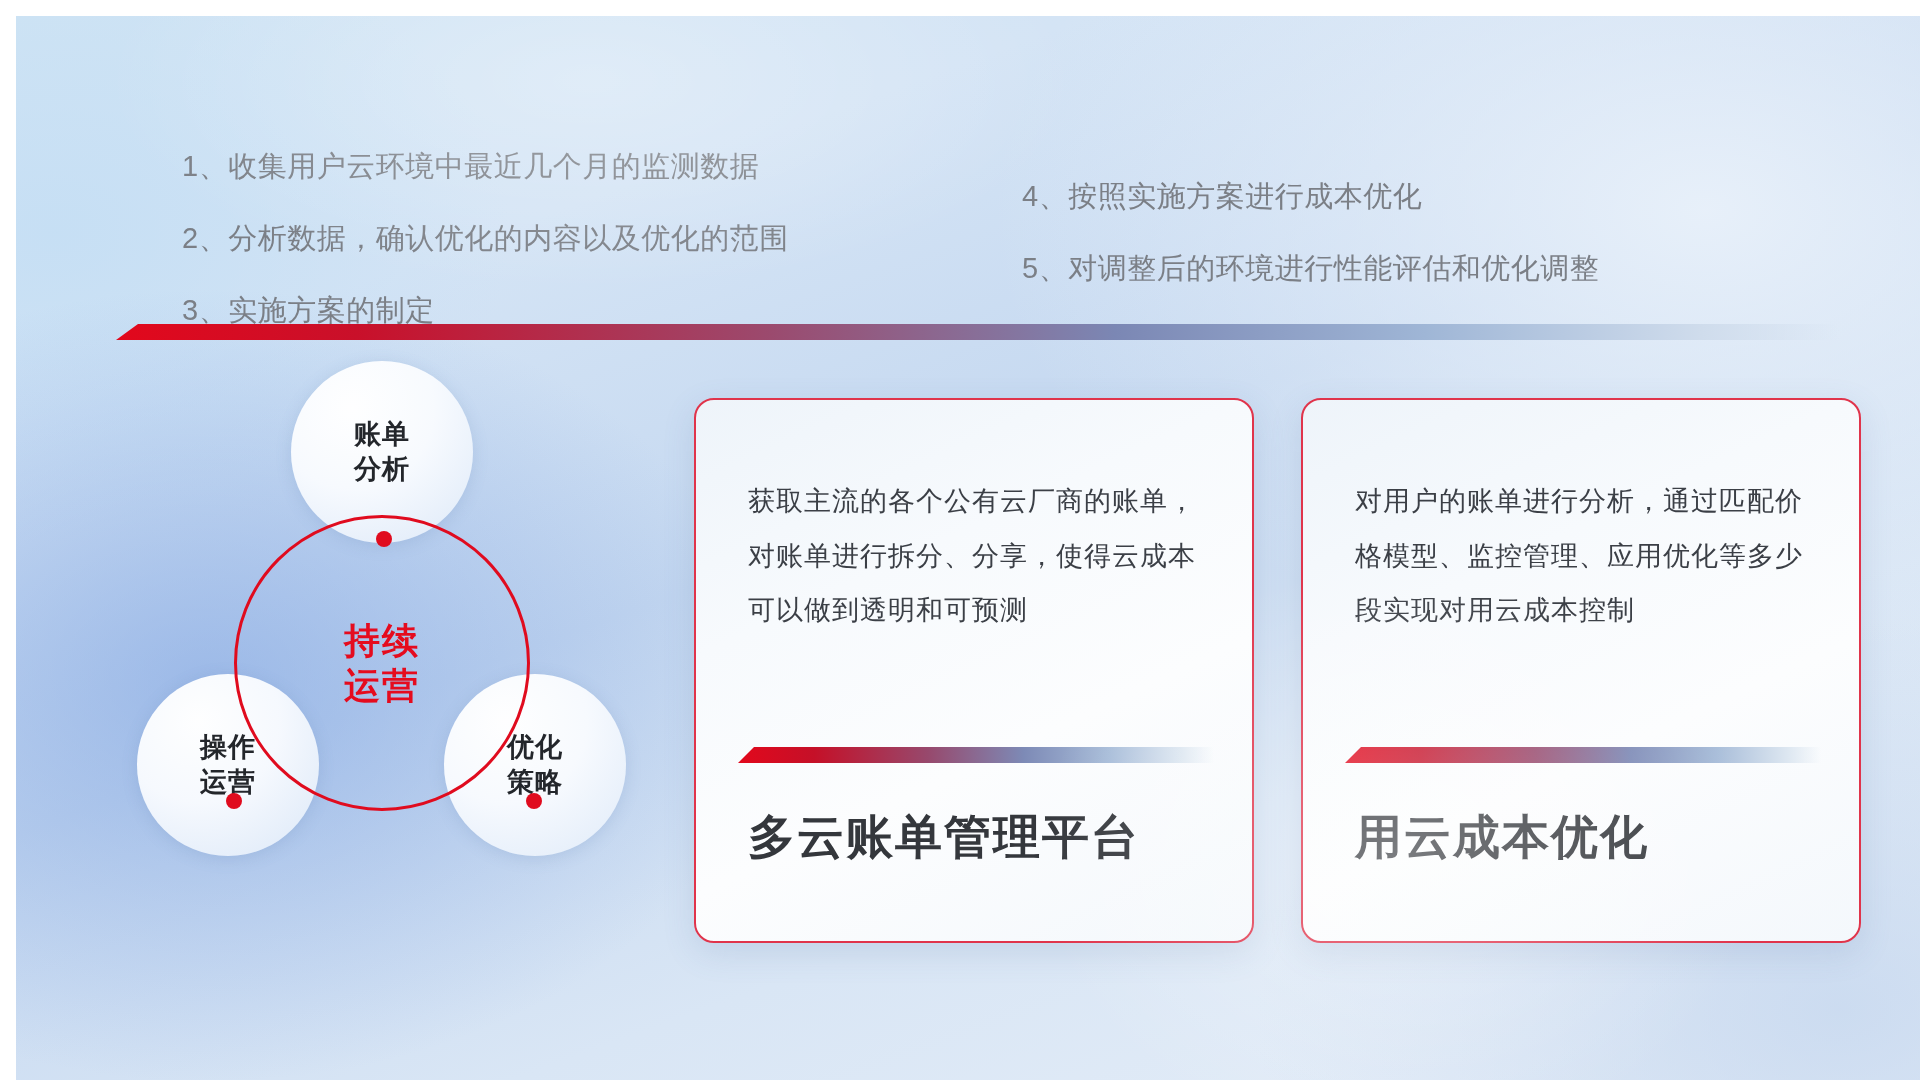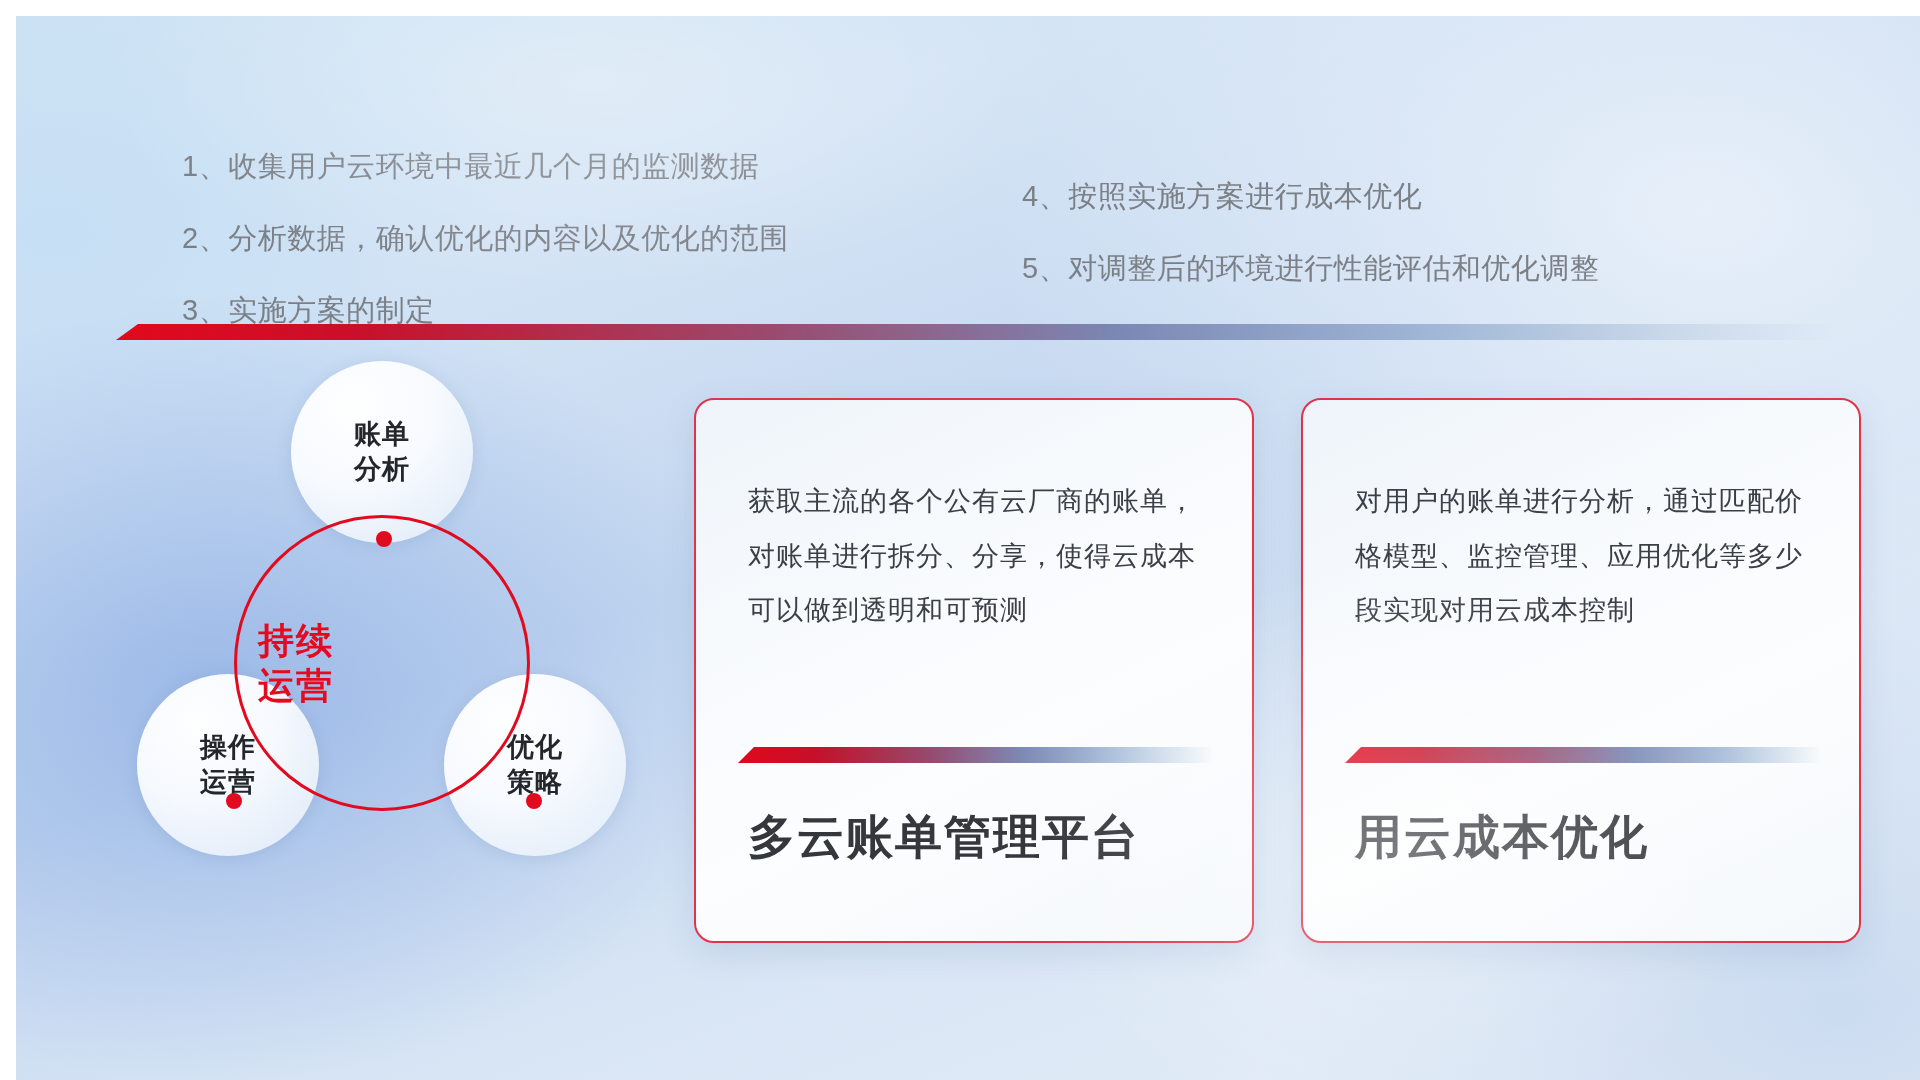--- a/index.html
+++ b/index.html
@@ -93,21 +93,21 @@
     z-index:6;
   }
   .dot-top   { left:265px; top:170px; }
   .dot-left  { left:115px; top:432px; }
   .dot-right { left:415px; top:432px; }
 
   .center-label {
     position:absolute;
     left:123px; top:154px;
     width:296px; height:296px;
-    display:flex; align-items:center; 
+    display:flex; align-items:center; justify-content:center;
     z-index:5;
   }
   .center-label span {
     color:#e50b1e;
     font-size:36px;
     font-weight:800;
     line-height:1.25;
     text-align:center;
     letter-spacing:2px;
   }

